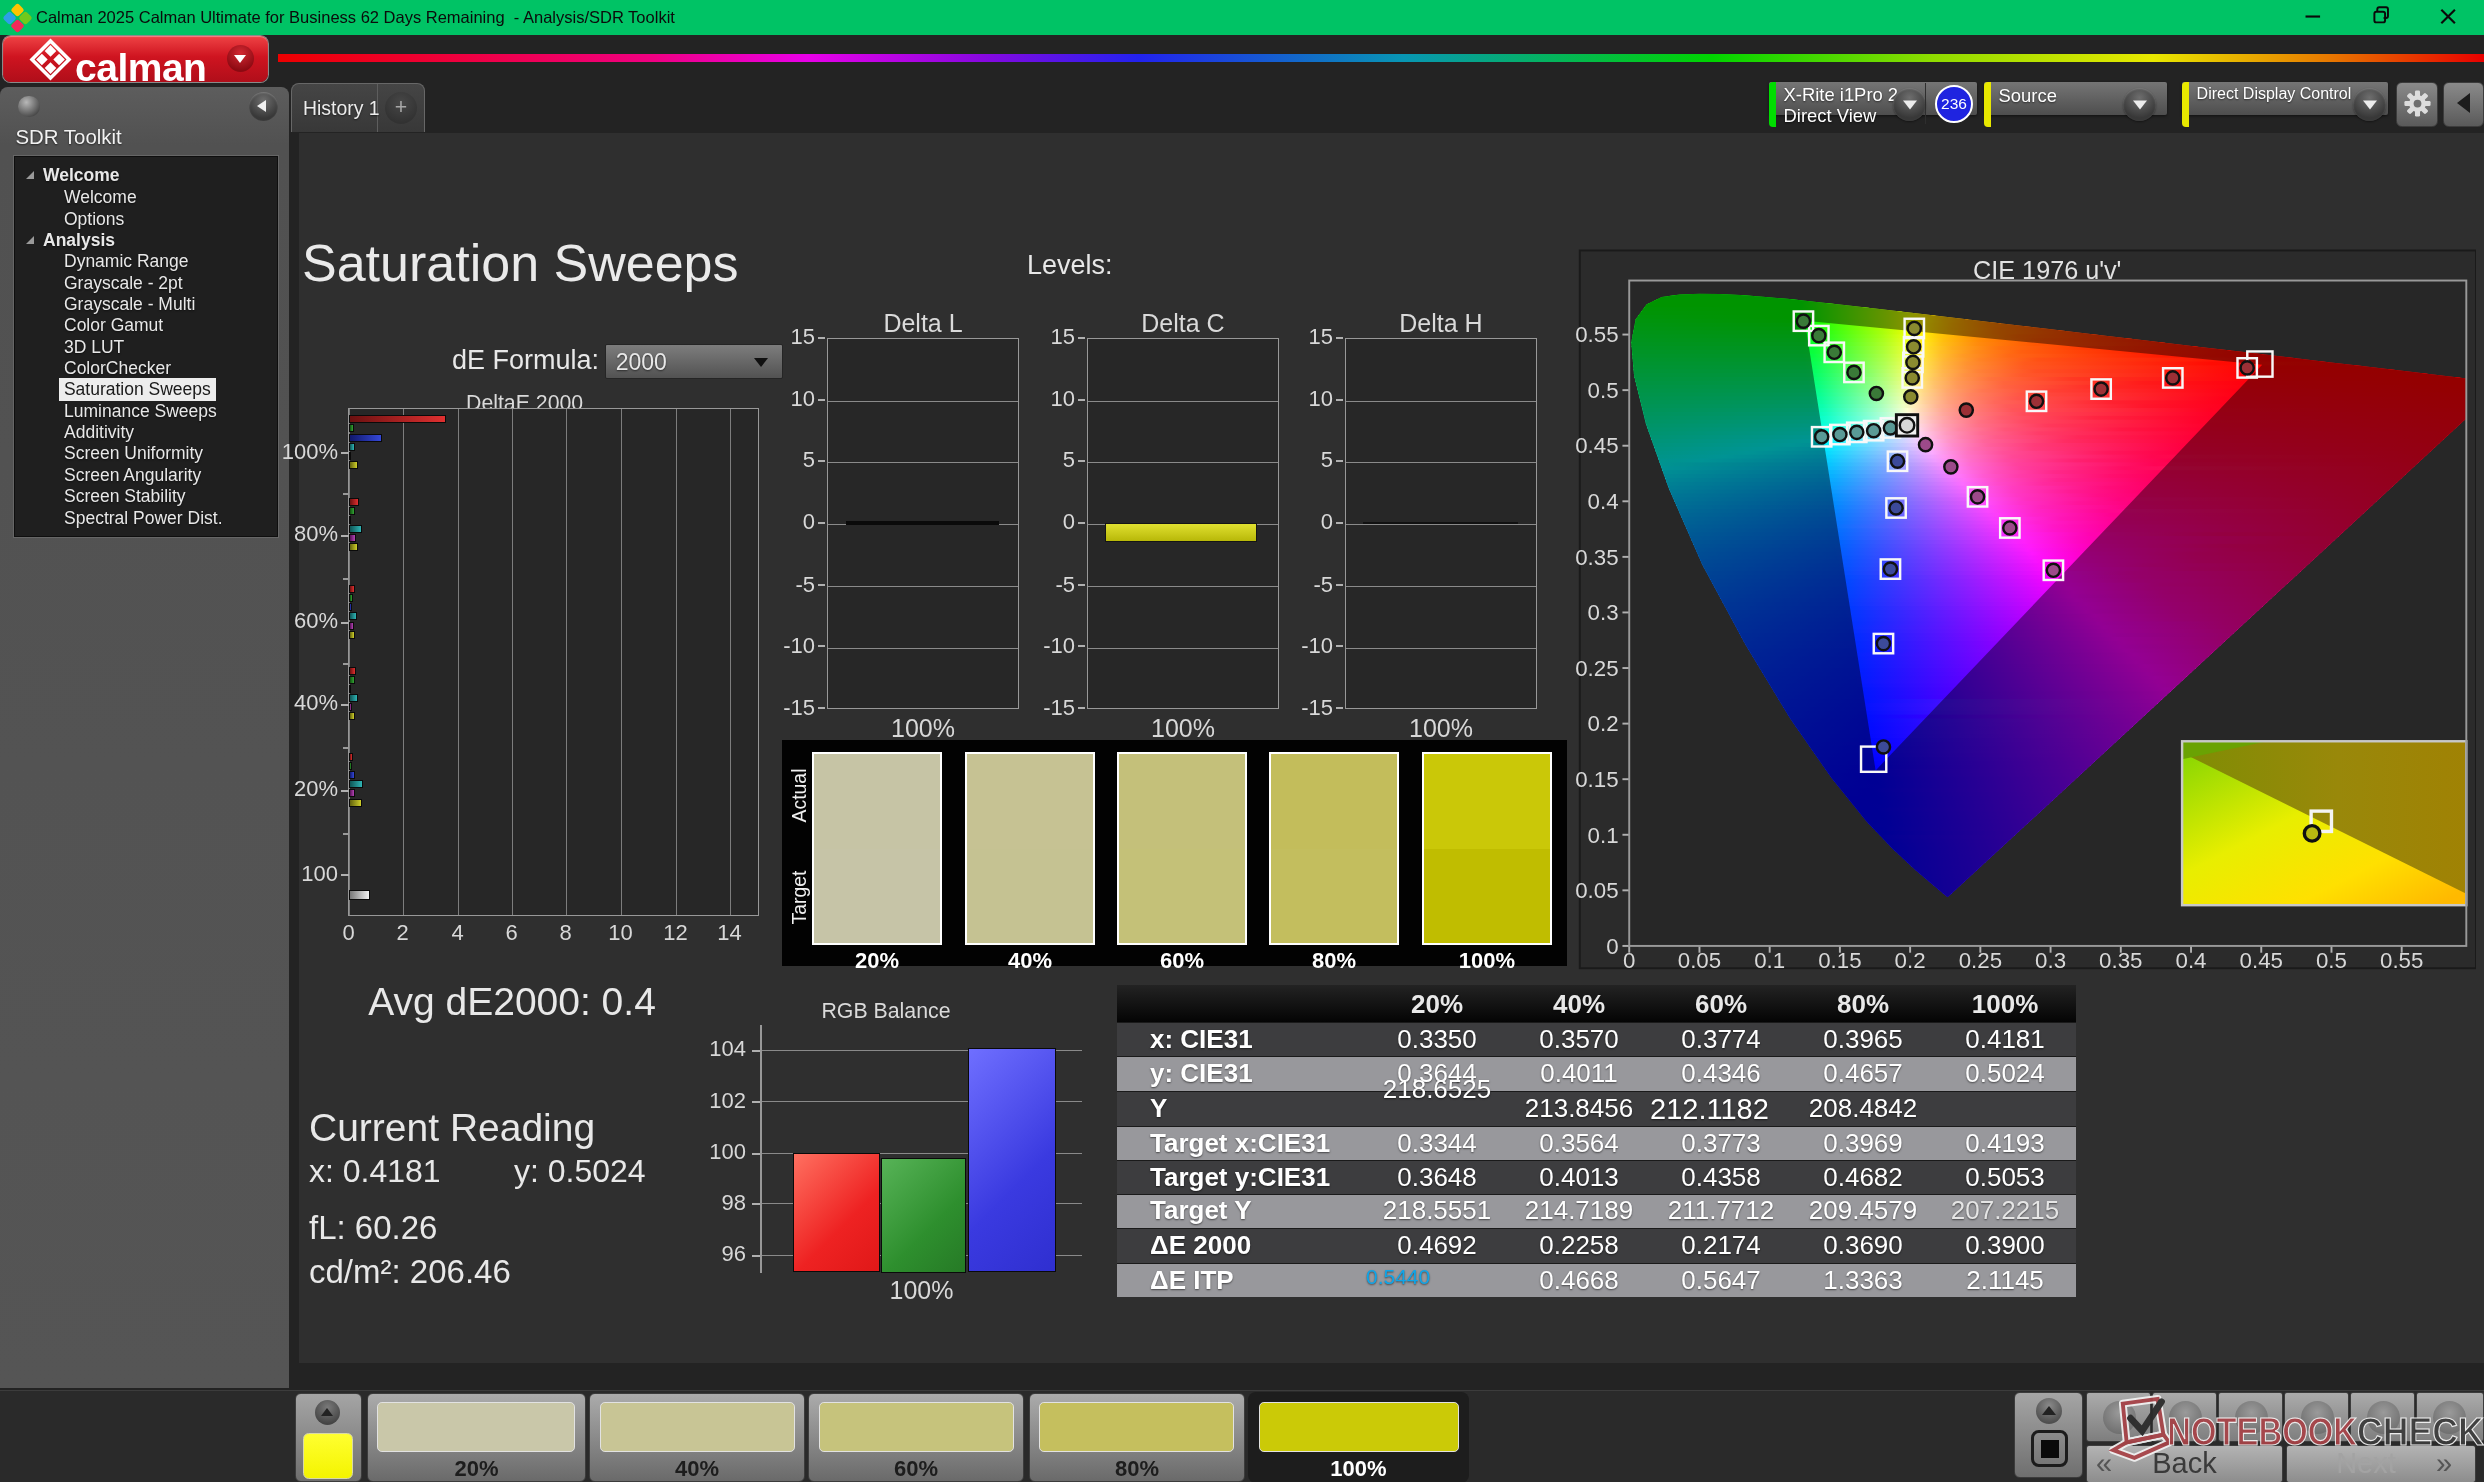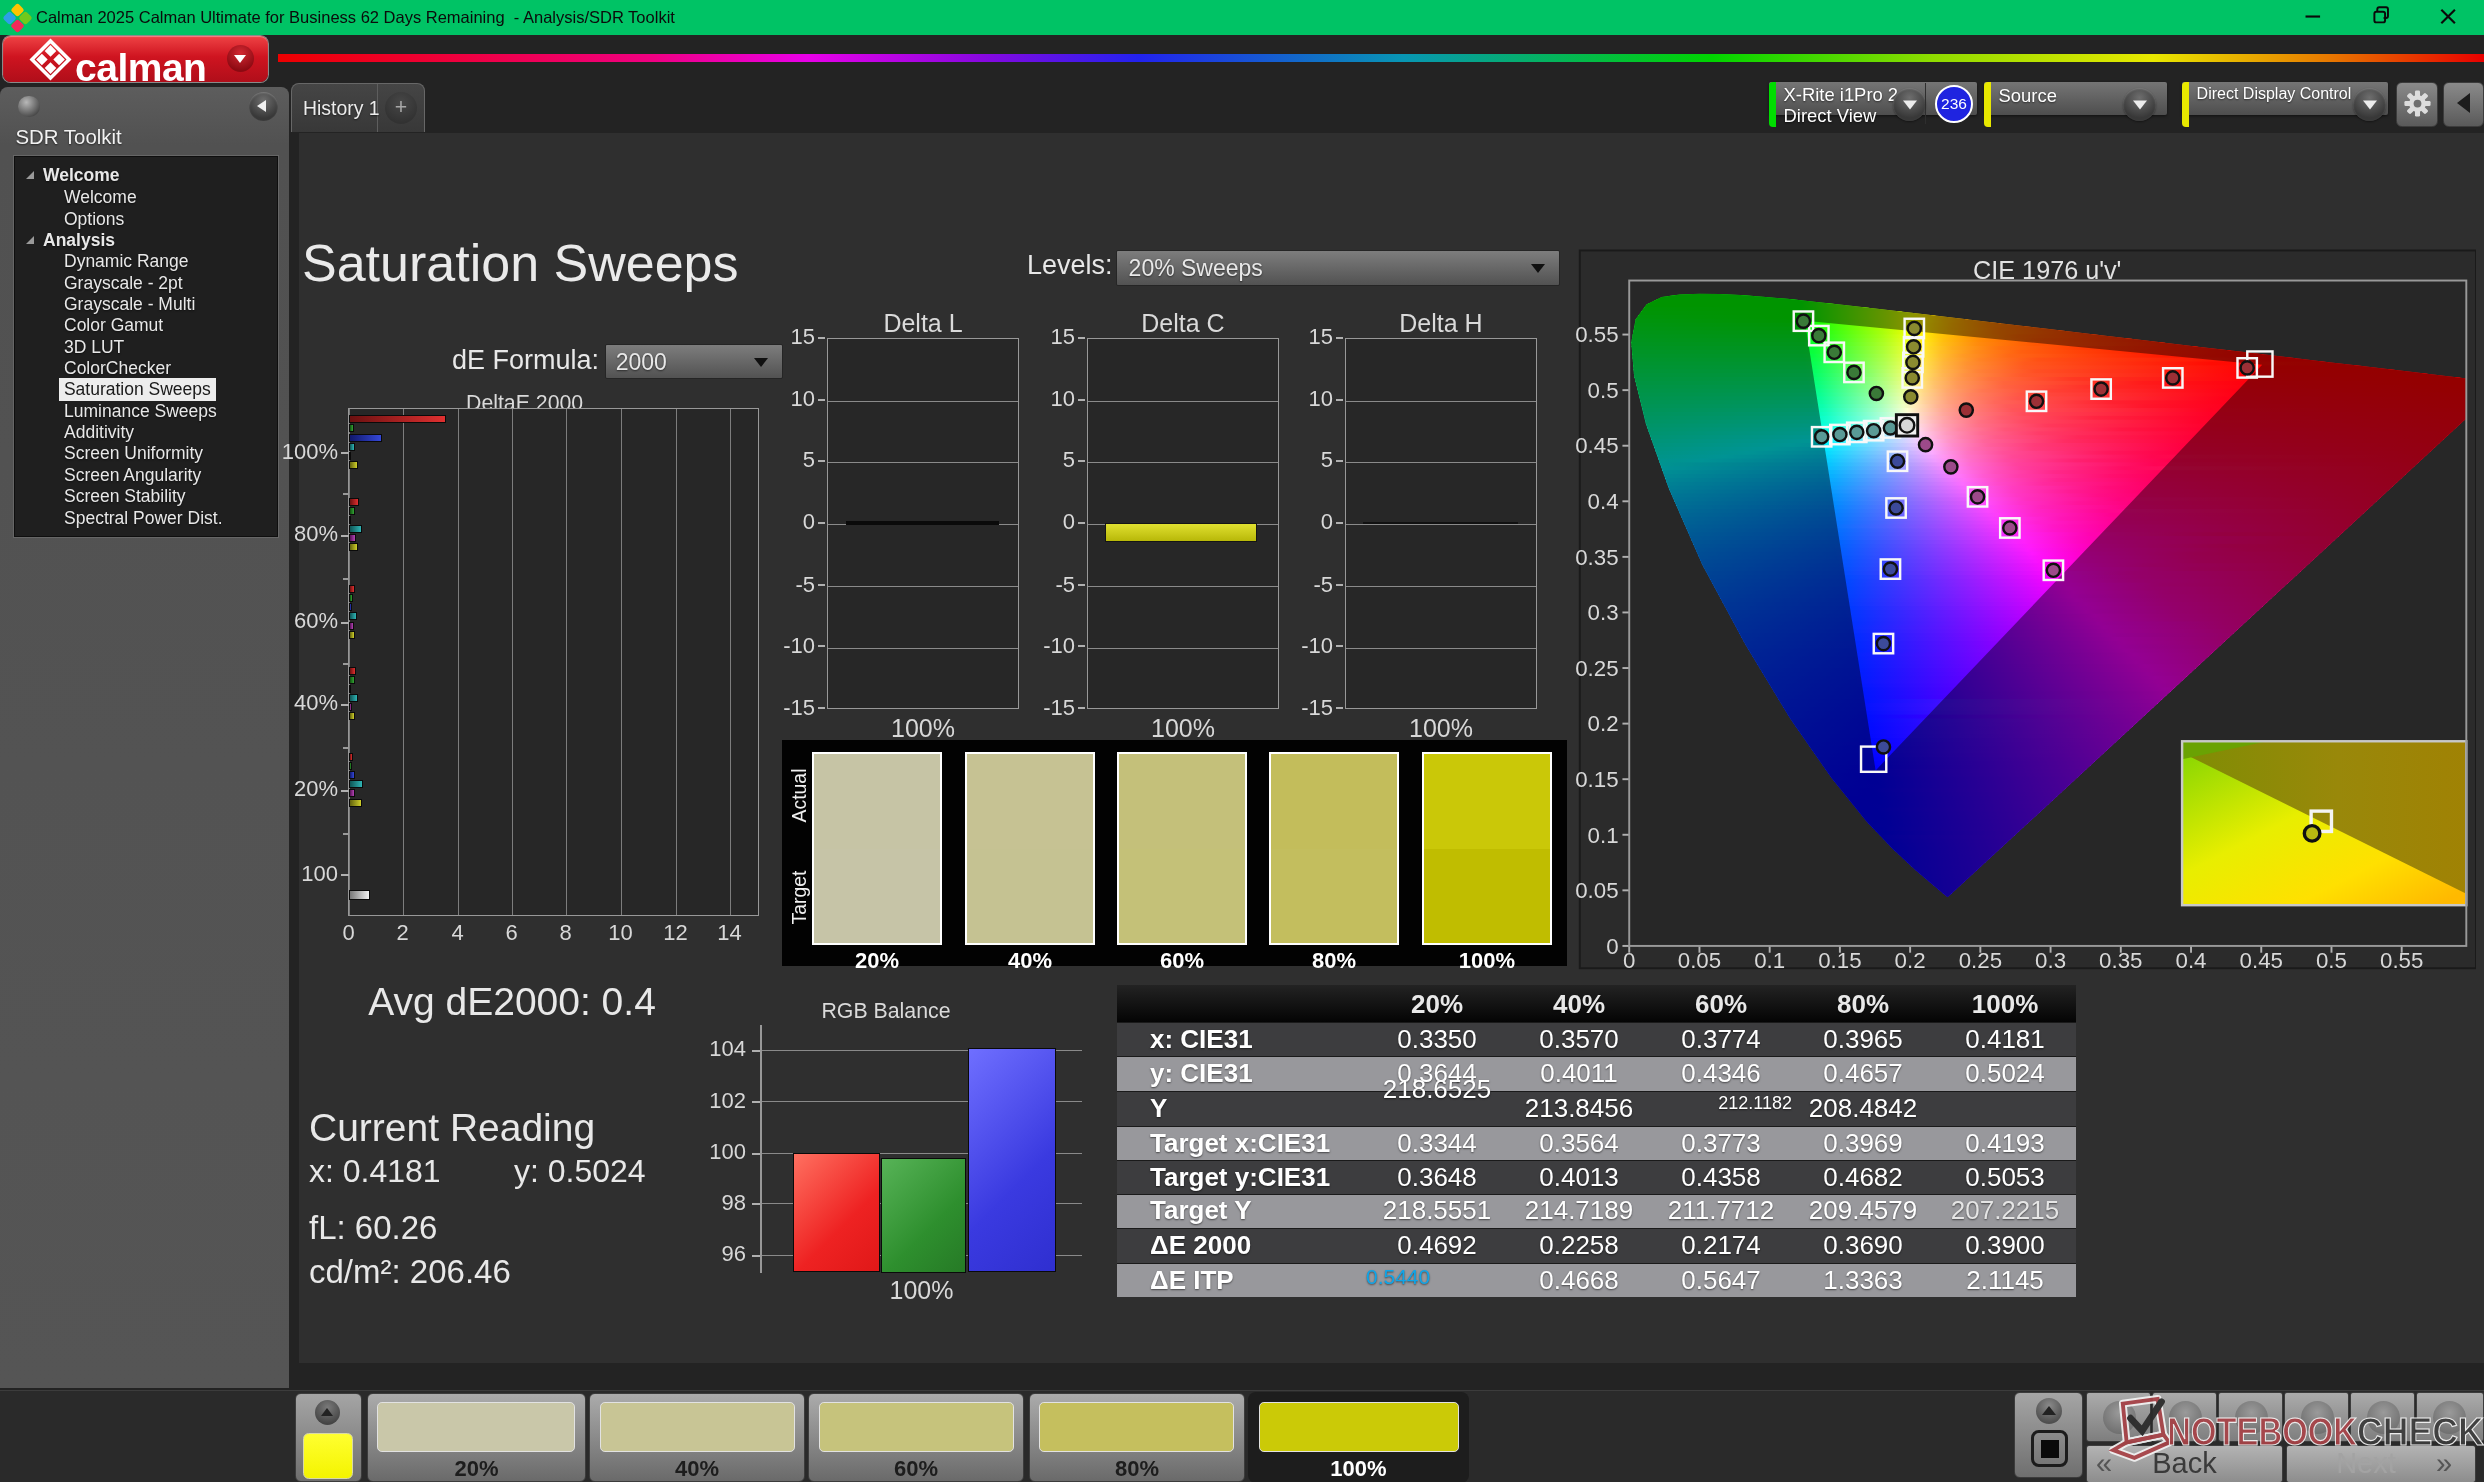--- a/index.html
+++ b/index.html
@@ -113,24 +113,20 @@
           <rect x="22.5" y="13.4" width="7" height="5.2" rx="1.4" transform="rotate(45 16 16)"></rect>
 </g>
         <circle cx="16" cy="16" r="8.6"></circle>
         <circle cx="16" cy="16" r="4" fill="#6e6e6e"></circle>
       </g>
     </svg>
 <div class="graybtn" style="left:2443px;top:82px;width:41px;height:45px;background:linear-gradient(#8a8a8a,#5a5a5a)"></div>
 <div class="abs" style="left:2457px;top:93px;width:0;height:0;border-top:10.7px solid transparent;border-bottom:10.7px solid transparent;border-right:13.6px solid #1c1c1c"></div>
 <div class="txt" style="left:302px;top:233px;font-size:52px;font-weight:400;color:#eaeaea">Saturation Sweeps</div>
 <div class="txt" style="left:1027px;top:250px;font-size:27px">Levels:</div>
-<div class="dd" style="left:1116px;top:250px;width:444px;height:36px">
-      <div class="txt sh" style="left:11.6px;top:3.9px;font-size:23px">20% Sweeps</div>
-      <div class="arr"></div>
-    </div>
 <div class="txt" style="left:452px;top:345px;font-size:27px">dE Formula:</div>
 <div class="dd" style="left:605px;top:344px;width:178px;height:35px">
       <div class="txt sh" style="left:9.7px;top:3.9px;font-size:23px">2000</div>
       <div class="arr"></div>
     </div>
 <div class="txt" style="left:466px;top:391px;font-size:21.3px;color:#dadada">DeltaE 2000</div>
 <div class="chart-frame" style="left:348px;top:408px;width:411px;height:508px">
 <div class="grid-v" style="left:0px"></div>
 <div class="grid-v" style="left:54px"></div>
 <div class="grid-v" style="left:109px"></div>
@@ -1929,21 +1925,21 @@
 <div class="txt sh" style="left:1150px;top:1058px;font-size:26px;font-weight:bold;color:#fff">y: CIE31</div>
 <div class="txt sh" style="left:1366px;top:1058px;width:142px;text-align:center;font-size:26px;color:#fff">0.3644</div>
 <div class="txt sh" style="left:1508px;top:1058px;width:142px;text-align:center;font-size:26px;color:#fff">0.4011</div>
 <div class="txt sh" style="left:1650px;top:1058px;width:142px;text-align:center;font-size:26px;color:#fff">0.4346</div>
 <div class="txt sh" style="left:1792px;top:1058px;width:142px;text-align:center;font-size:26px;color:#fff">0.4657</div>
 <div class="txt sh" style="left:1934px;top:1058px;width:142px;text-align:center;font-size:26px;color:#fff">0.5024</div>
 <div class="abs" style="left:1117px;top:1091px;width:959px;height:35px;background:#3d3d3f;border-top:1px solid #1a1a1a"></div>
 <div class="txt sh" style="left:1150px;top:1093px;font-size:26px;font-weight:bold;color:#fff">Y</div>
 <div class="txt sh" style="left:1366px;top:1074px;width:142px;text-align:center;font-size:26px;color:#fff">218.6525</div>
 <div class="txt sh" style="left:1508px;top:1093px;width:142px;text-align:center;font-size:26px;color:#fff">213.8456</div>
-<div class="txt sh" style="left:1650px;top:1093px;width:142px;text-align:right;font-size:18px;color:#fff">212.1182</div>
+<div class="txt sh" style="left:1650px;top:1093px;width:142px;text-align:left;font-size:29px;color:#fff">212.1182</div>
 <div class="txt sh" style="left:1792px;top:1093px;width:142px;text-align:center;font-size:26px;color:#fff">208.4842</div>
 <div class="txt sh" style="left:1934px;top:1140px;width:142px;text-align:left;font-size:26px;color:#fff">206.4645</div>
 <div class="abs" style="left:1117px;top:1126px;width:959px;height:34px;background:#98989c;border-top:1px solid #1a1a1a"></div>
 <div class="txt sh" style="left:1150px;top:1128px;font-size:26px;font-weight:bold;color:#fff">Target x:CIE31</div>
 <div class="txt sh" style="left:1366px;top:1128px;width:142px;text-align:center;font-size:26px;color:#fff">0.3344</div>
 <div class="txt sh" style="left:1508px;top:1128px;width:142px;text-align:center;font-size:26px;color:#fff">0.3564</div>
 <div class="txt sh" style="left:1650px;top:1128px;width:142px;text-align:center;font-size:26px;color:#fff">0.3773</div>
 <div class="txt sh" style="left:1792px;top:1128px;width:142px;text-align:center;font-size:26px;color:#fff">0.3969</div>
 <div class="txt sh" style="left:1934px;top:1128px;width:142px;text-align:center;font-size:26px;color:#fff">0.4193</div>
 <div class="abs" style="left:1117px;top:1160px;width:959px;height:34px;background:#3d3d3f;border-top:1px solid #1a1a1a"></div>

